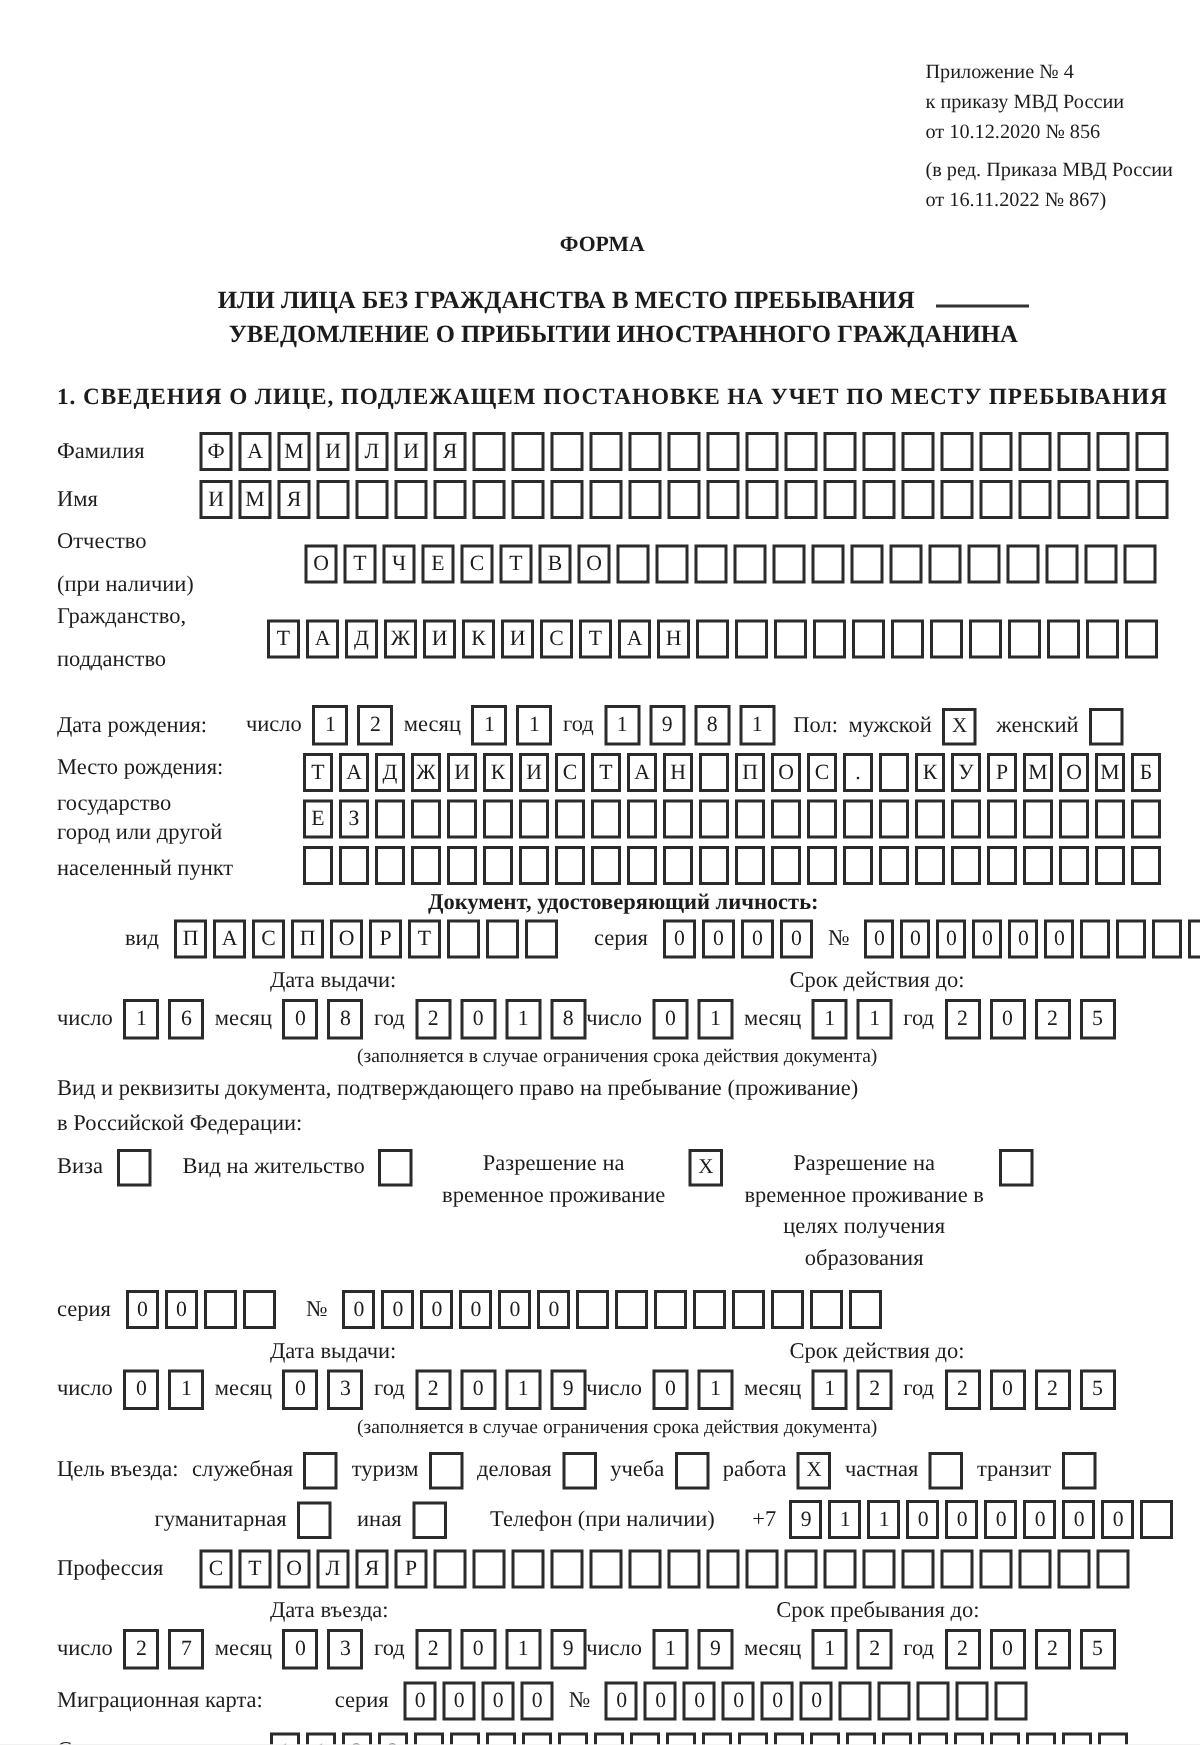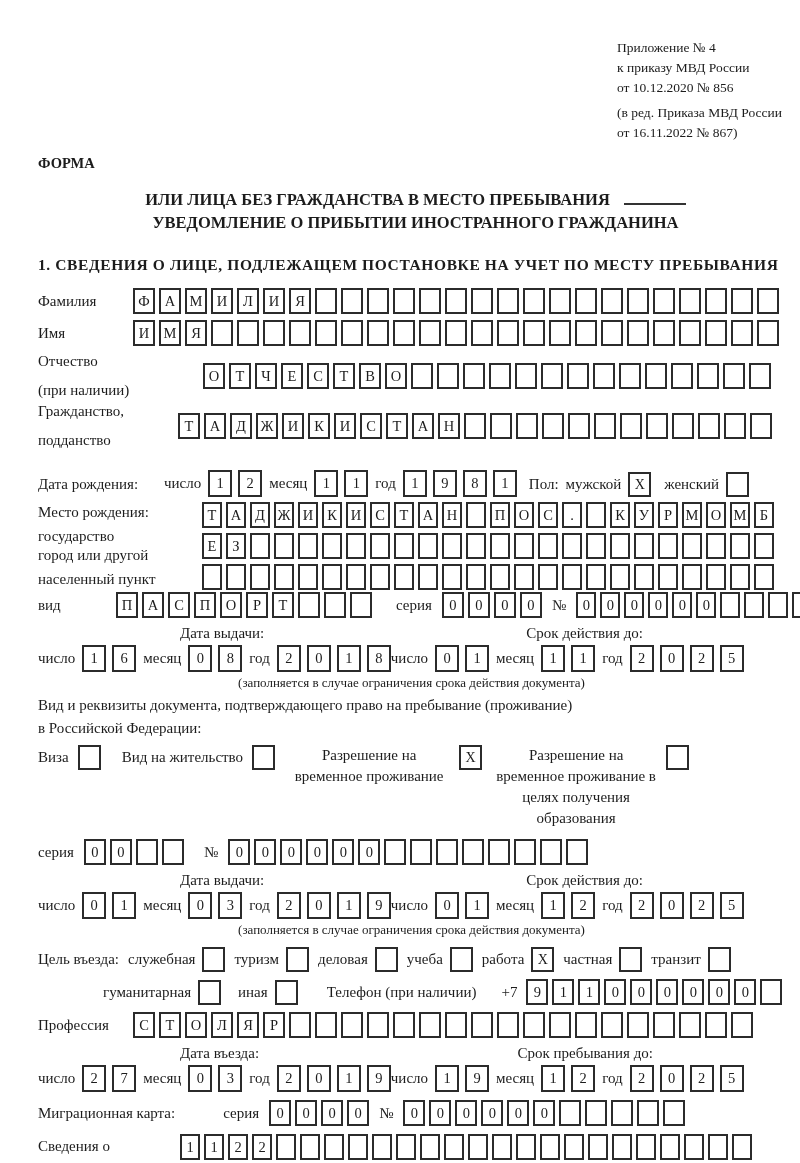--- a/index.html
+++ b/index.html
@@ -11,21 +11,21 @@
     color:#1c1c1c;
     font-family:"Liberation Serif","DejaVu Serif",serif;
     font-size:15px;
     box-sizing:border-box;
     padding:38px 7px 10px 38px;
     overflow:hidden;
   }
   
   .appendix{margin-left:579px;font-size:13.5px;line-height:20px;}
   .appendix .gap{margin-top:5px;}
-  .forma{font-weight:bold;font-size:14.5px;text-align:left;padding-right:28px;margin-top:12px;}
+  .forma{font-weight:bold;font-size:14.5px;text-align:center;padding-right:28px;margin-top:12px;}
   
   .title{margin-top:16px;text-align:center;font-weight:bold;font-size:16.5px;line-height:23px;}
   .blank-line{display:inline-block;width:62px;border-bottom:2px solid #333;height:14px;margin-left:14px;}
   .section-heading{margin-top:22px;font-weight:bold;font-size:15.5px;letter-spacing:0.6px;}
   
   .frow{display:flex;align-items:center;margin-top:6px;}
   .flabel{flex:0 0 auto;line-height:26px;}
   .w95{width:95px;}
   .w68{width:68px;}
   .lblcol{flex:0 0 auto;line-height:19.5px;}
@@ -322,22 +322,23 @@
           <span class="cell"></span>
           <span class="cell"></span>
           <span class="cell"></span>
           <span class="cell"></span>
           <span class="cell"></span>
           <span class="cell"></span>
         </span>
     </span>
   </div>
 
-
-  <div class="frow" style="margin-top:2px;align-items:center;gap:10px;">
+  <div class="center-heading" style="margin-top:4px;">Документ, удостоверяющий личность:</div>
+
+  <div class="frow" style="margin-top:2px;align-items:center;gap:10px;text-align:right;">
     <span class="flabel w68">вид</span>
     <span class="cells">
         <span class="cell">П</span>
         <span class="cell">А</span>
         <span class="cell">С</span>
         <span class="cell">П</span>
         <span class="cell">О</span>
         <span class="cell">Р</span>
         <span class="cell">Т</span>
         <span class="cell"></span>

